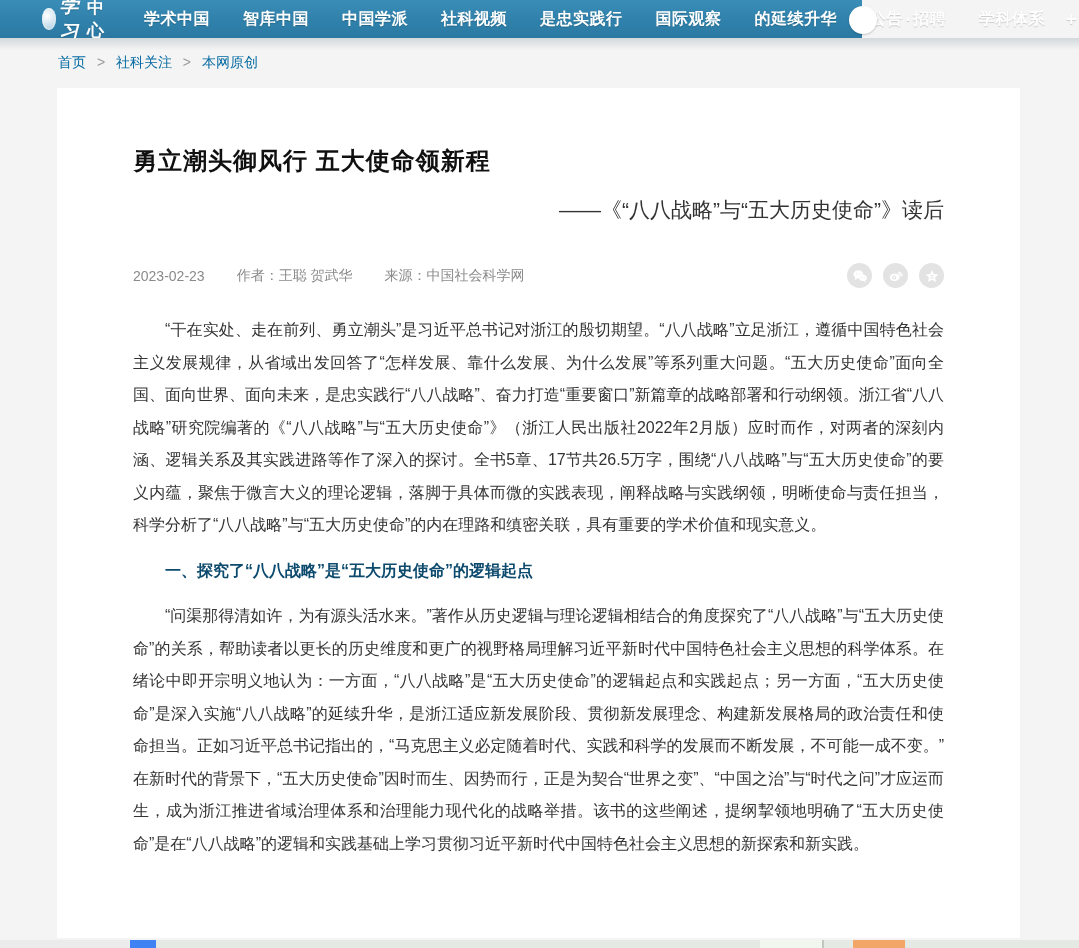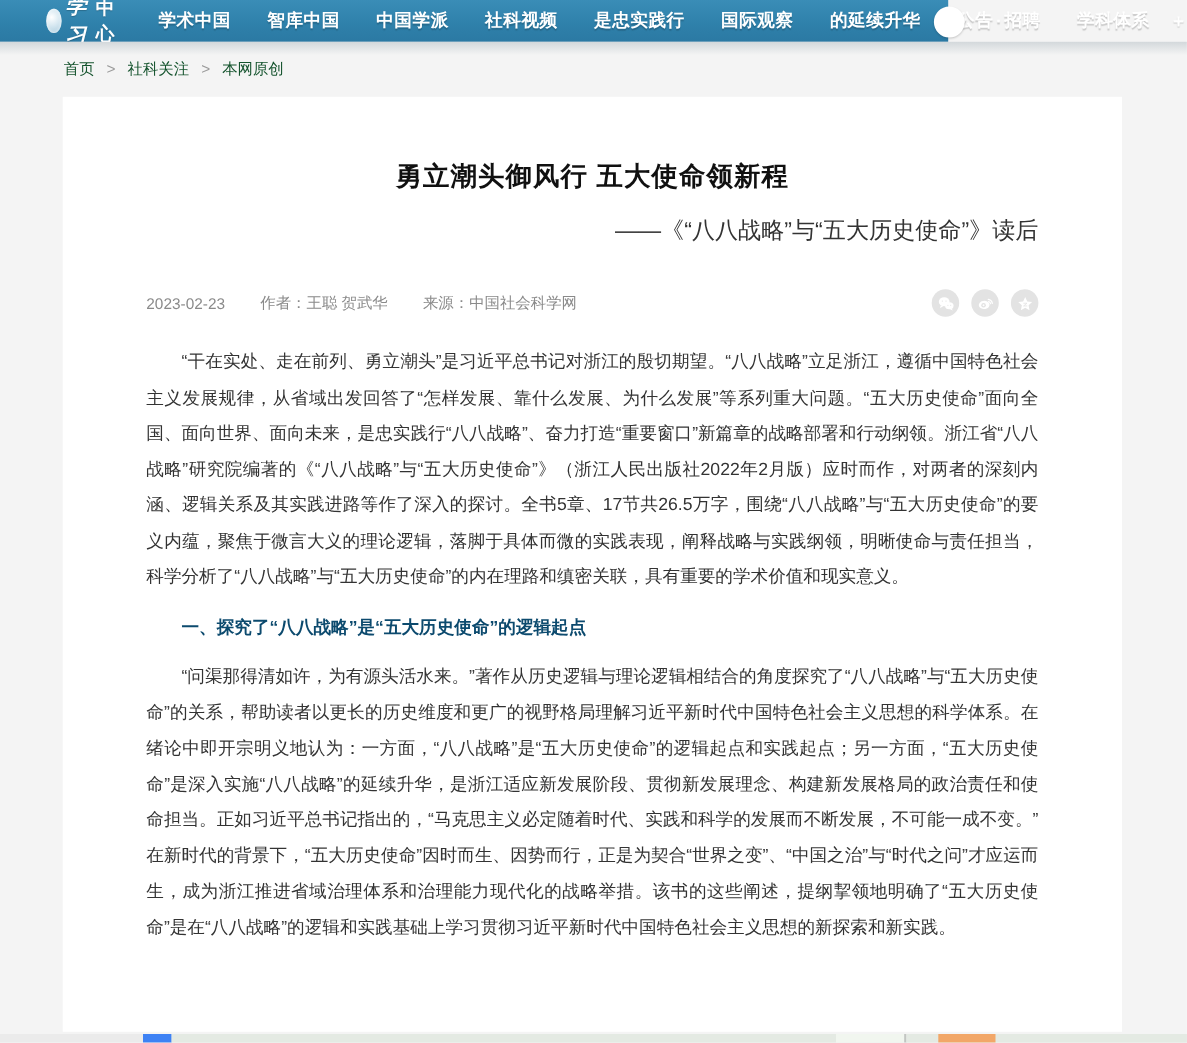--- a/index.html
+++ b/index.html
@@ -47,30 +47,30 @@
     border-radius:50%; background:#fff; box-shadow:0 1px 2px rgba(0,0,0,.2);
     cursor:pointer;
   }
   .nav-shadow {
     position:absolute; top:38px; left:0; width:1079px; height:12px;
     background:linear-gradient(180deg,#d3d8db 0%,#f4f4f4 100%);
   }
 
   
   .breadcrumb { position:absolute; top:54px; left:58px; font-size:14px; color:#9a9a9a; }
-  .breadcrumb a { color:#14532d; text-decoration:none; cursor:pointer;font-family:Liberation Mono, monospace; }
+  .breadcrumb a { color:#0369a1; text-decoration:none; cursor:pointer;font-family:Liberation Mono, monospace; }
   .breadcrumb .sep { margin:0 7px; color:#9a9a9a; }
 
   
   .card {
     position:absolute; left:57px; top:88px; width:963px; height:850px;
     background:#ffffff; padding:58px 76px 0;
   }
   .title {
-    margin:0; text-align:center; font-size:24px; line-height:30px;
+    margin:0; text-align:left; font-size:24px; line-height:30px;
     font-weight:bold; color:#101010; letter-spacing:1px;
   }
   .subtitle {
     margin:21px 0 0; text-align:right; font-size:21px; line-height:26px;
     font-weight:normal; color:#333;
   }
   .meta {
     margin-top:40px; display:flex; align-items:center;
     font-size:14px; color:#8a8a8a;
   }

